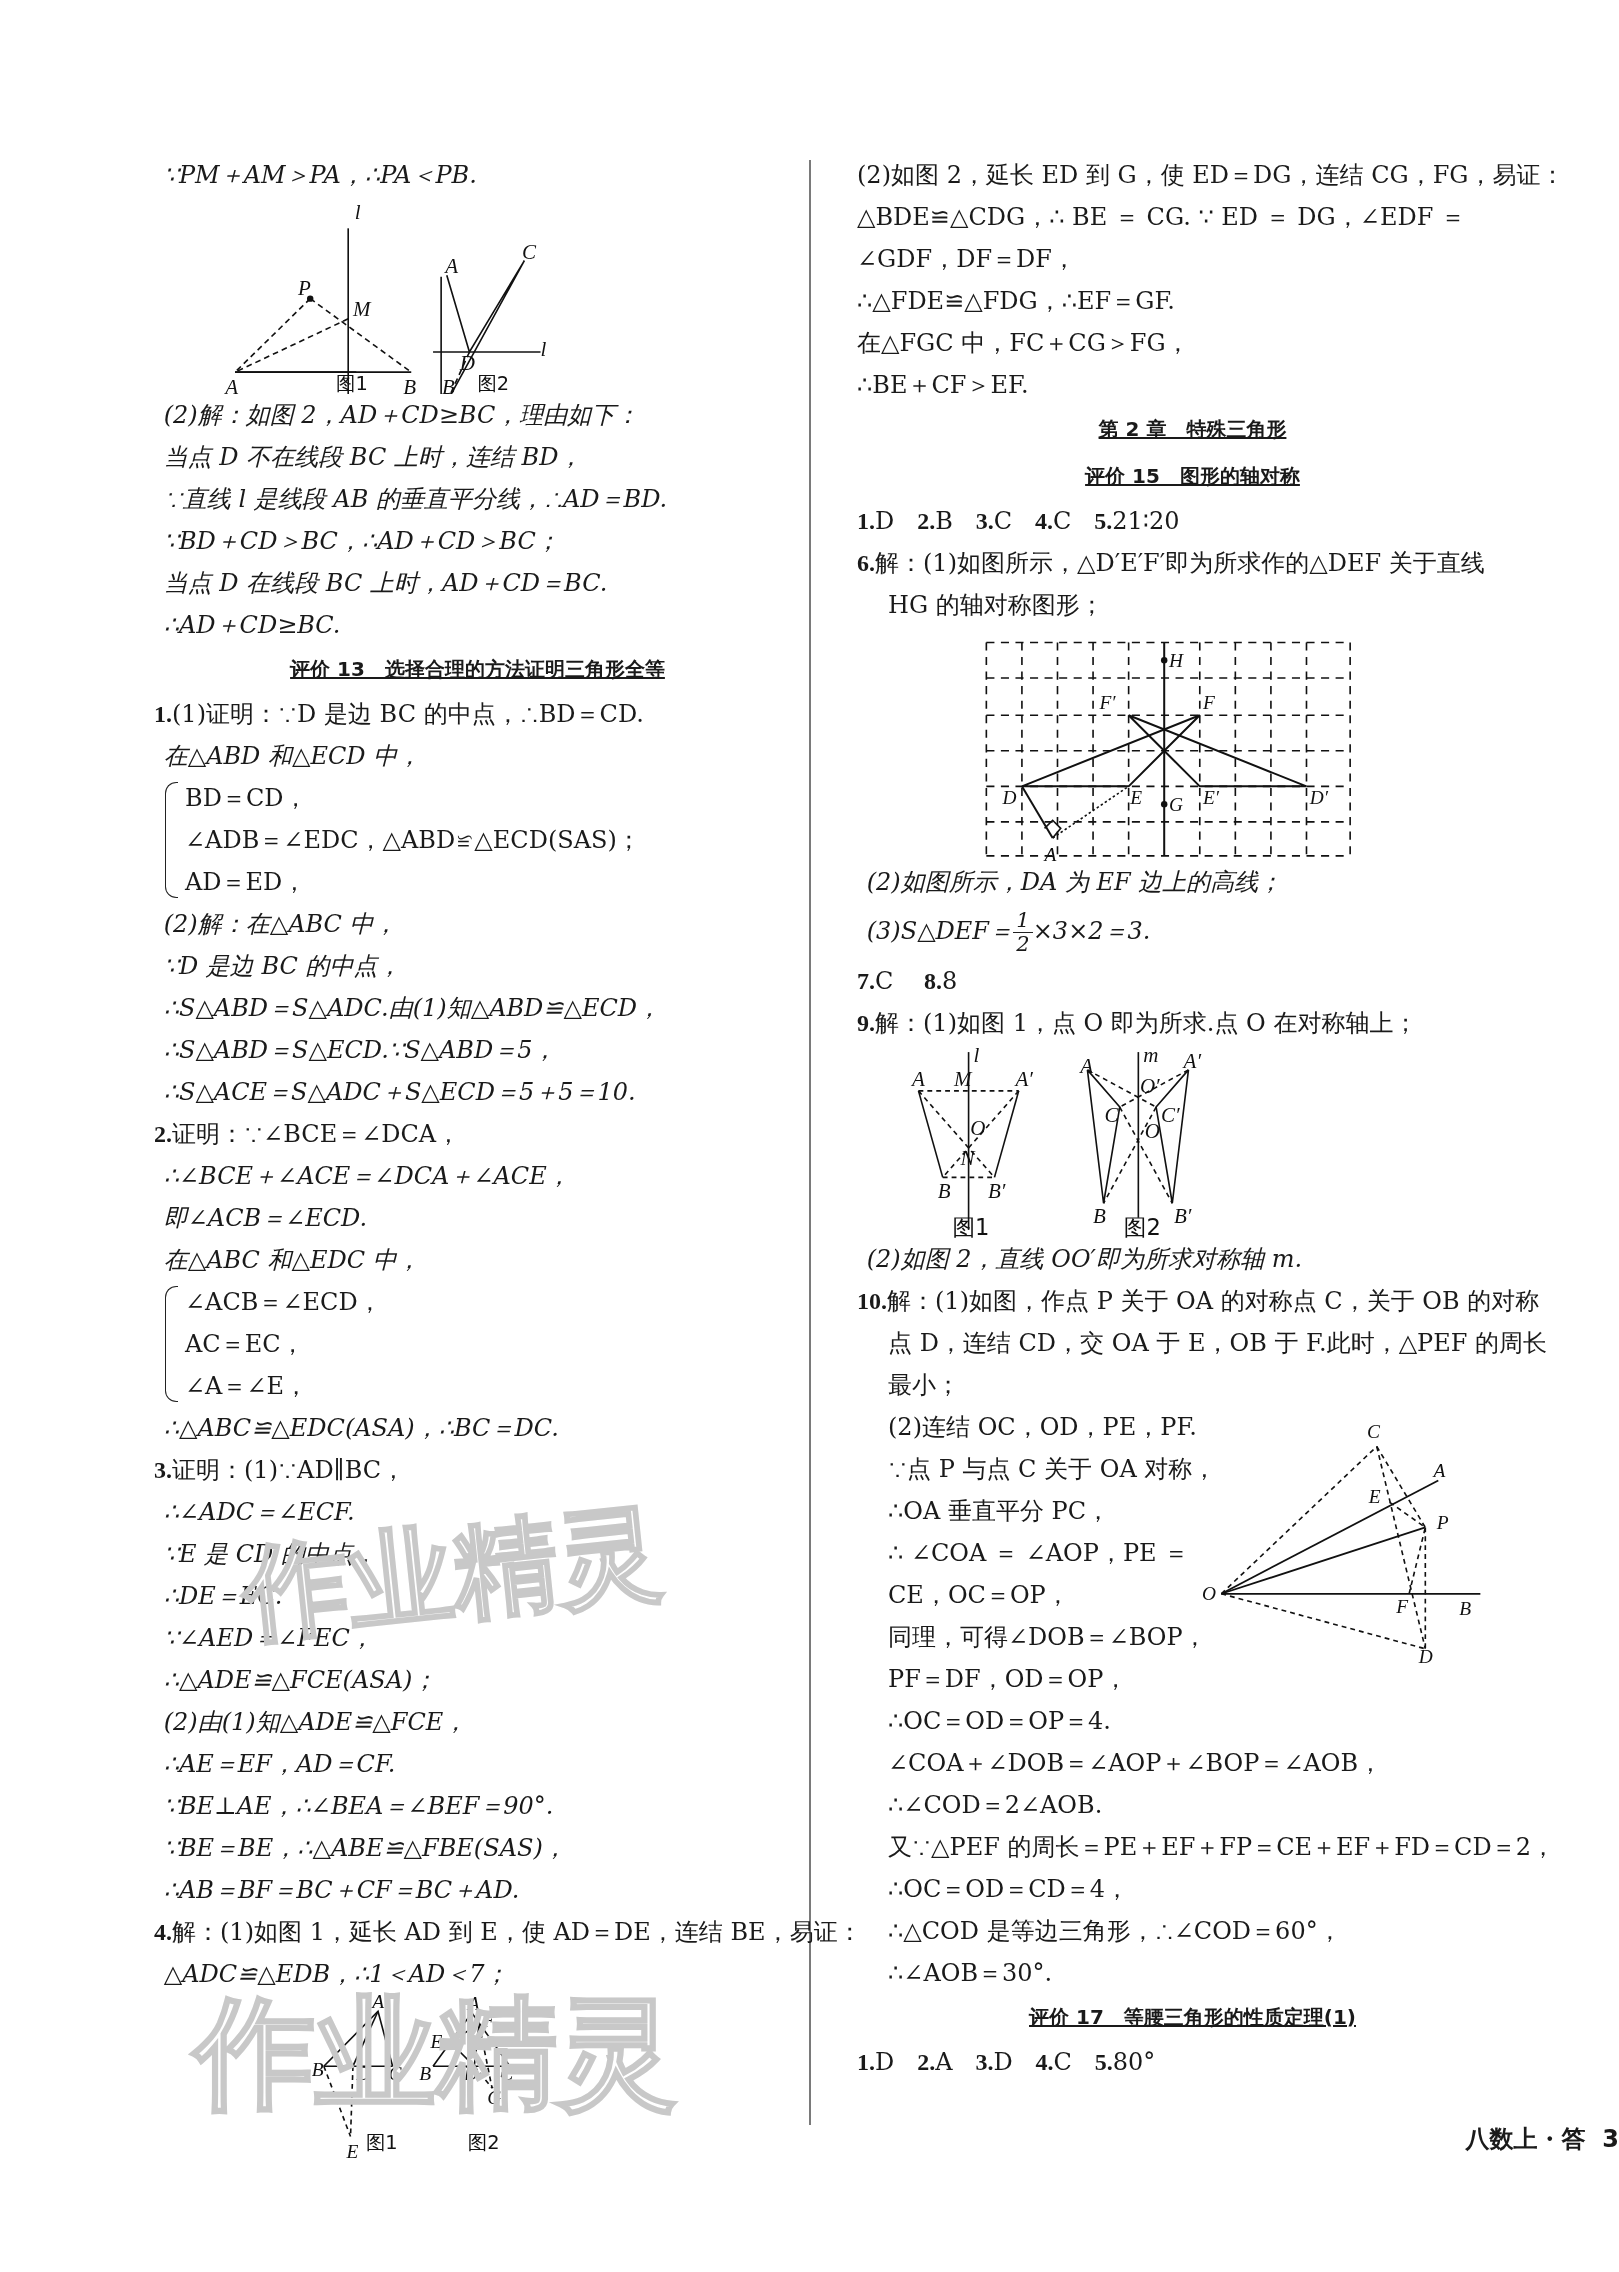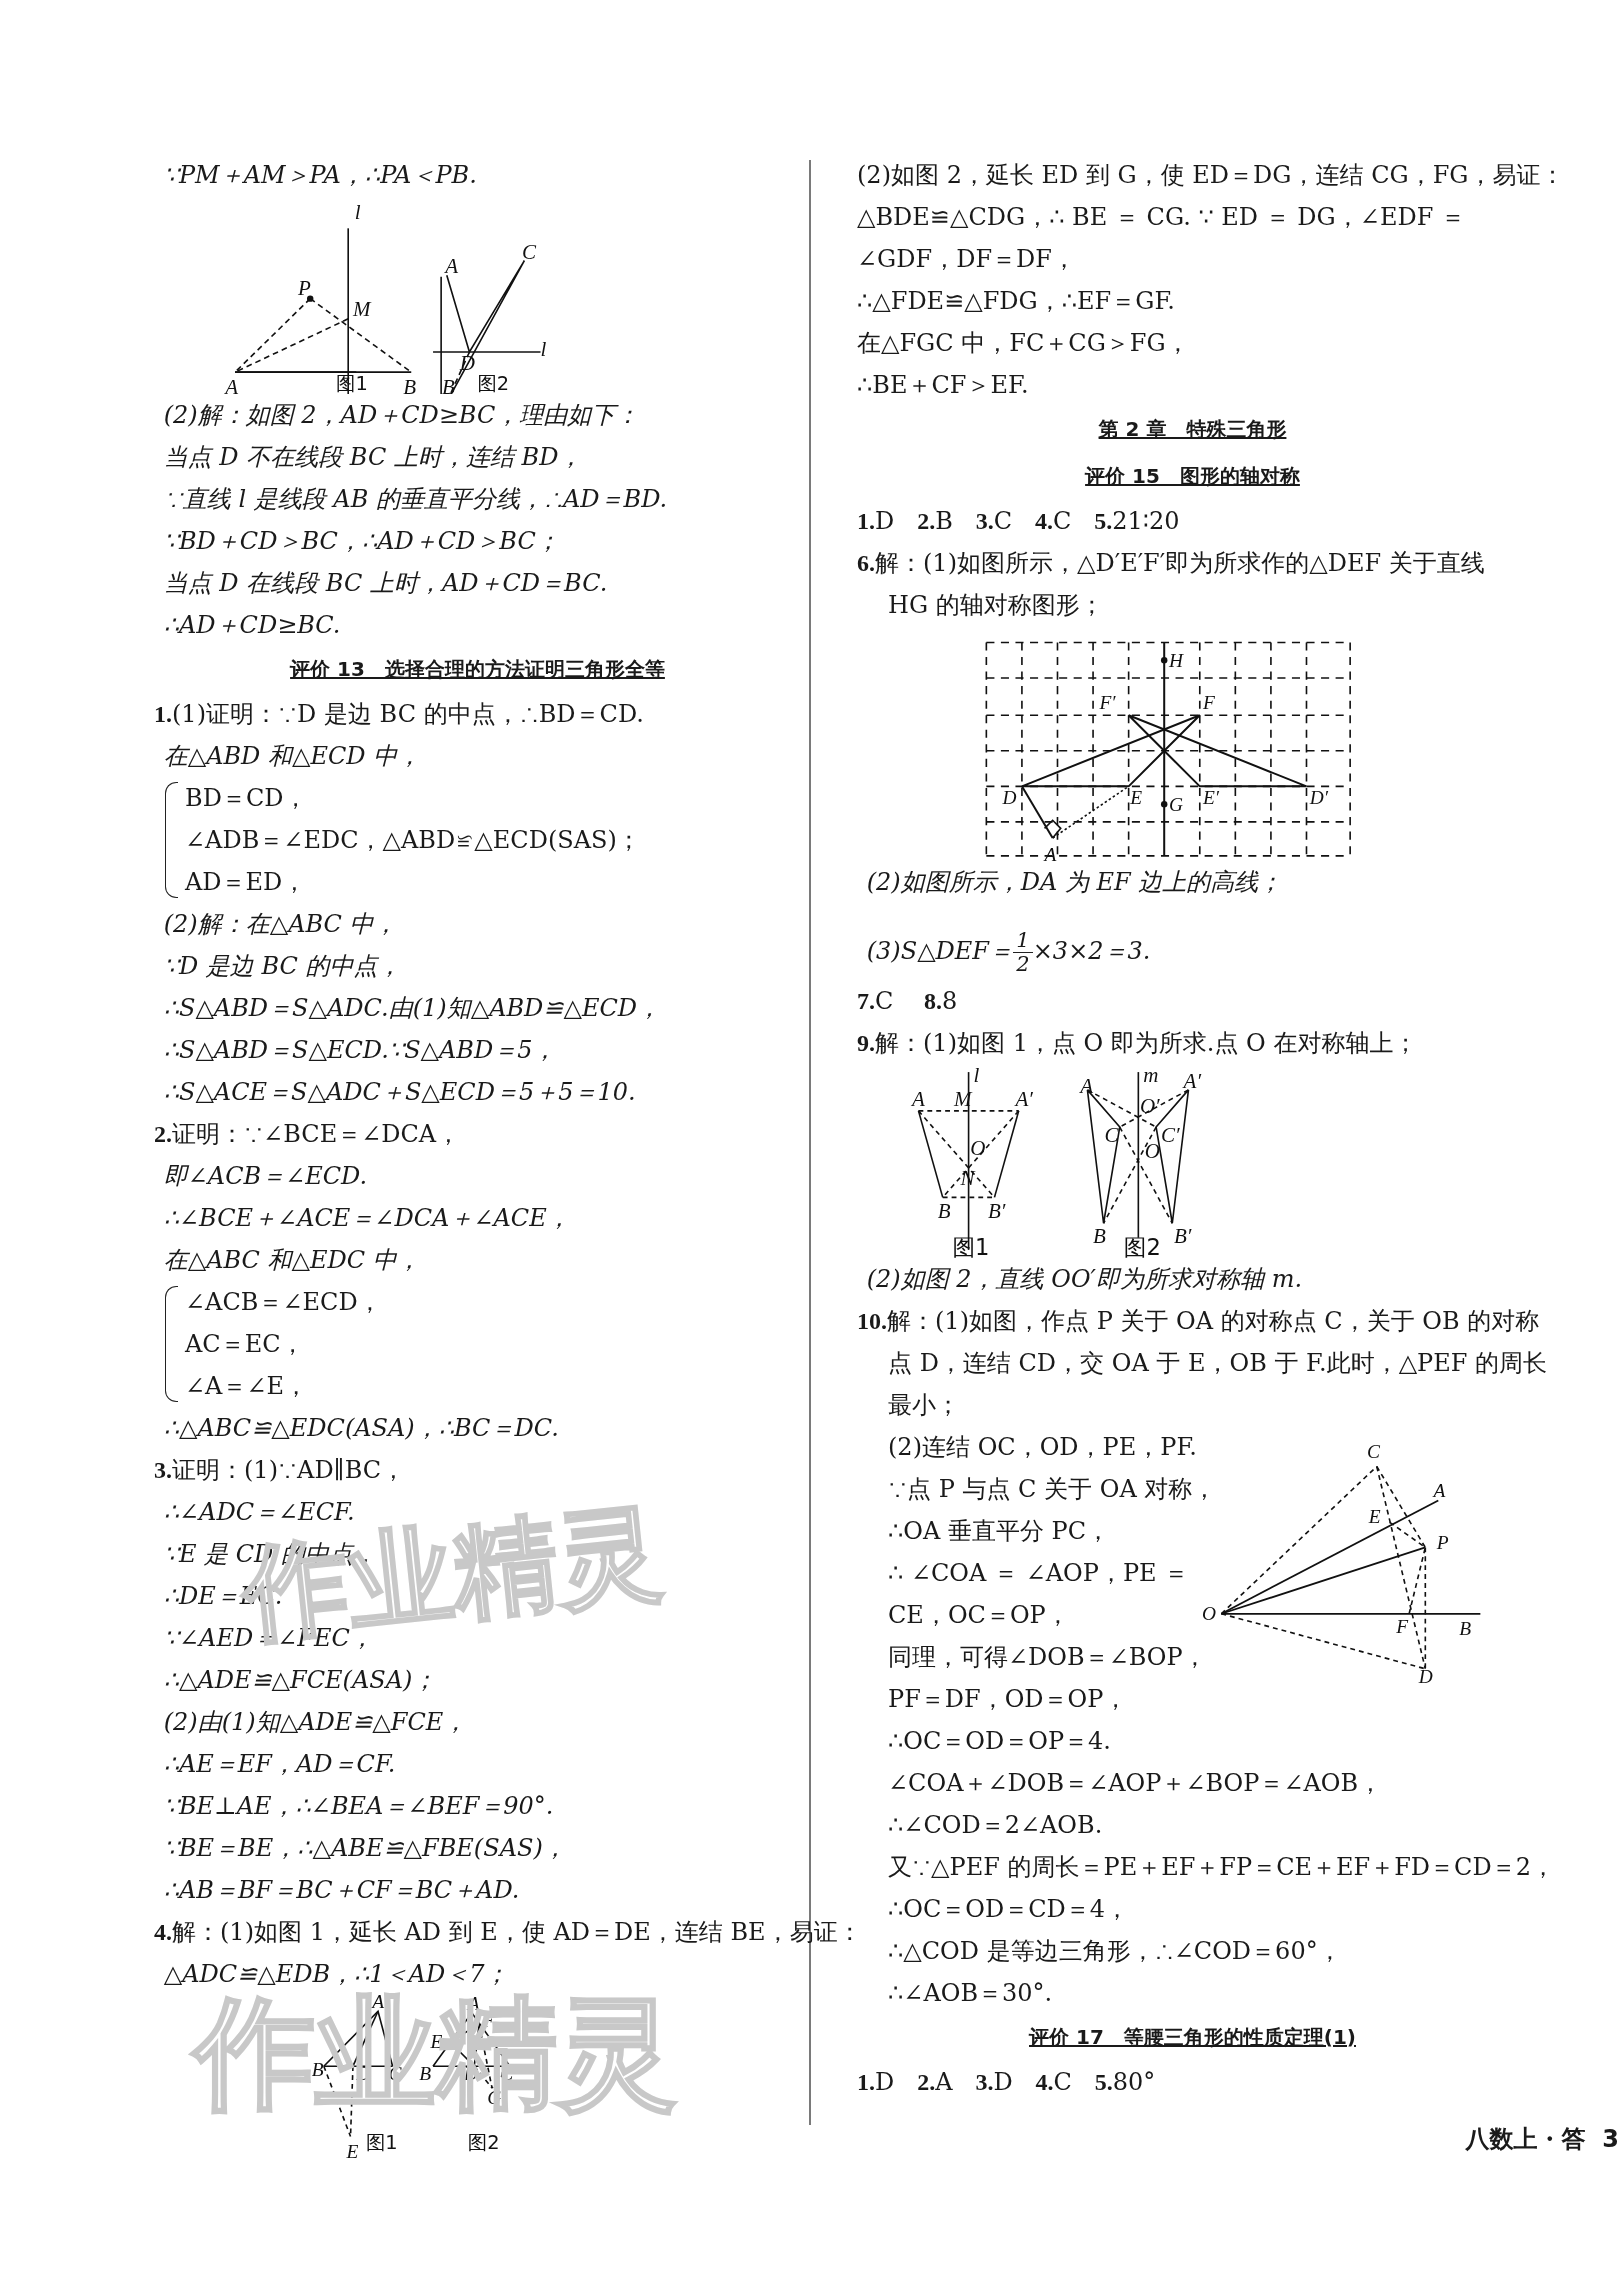--- a/index.html
+++ b/index.html
@@ -89,22 +89,22 @@
     <div class="line">∠ADB＝∠EDC，△ABD≌△ECD(SAS)；</div>
     <div class="line">AD＝ED，</div>
   </div>
   <div class="line ind">(2)解：在△ABC 中，</div>
   <div class="line ind">∵D 是边 BC 的中点，</div>
   <div class="line ind">∴S△ABD＝S△ADC.由(1)知△ABD≌△ECD，</div>
   <div class="line ind">∴S△ABD＝S△ECD.∵S△ABD＝5，</div>
   <div class="line ind">∴S△ACE＝S△ADC＋S△ECD＝5＋5＝10.</div>
 
   <div class="line"><span class="num">2.</span><span>证明：∵∠BCE＝∠DCA，</span></div>
+  <div class="line ind">∴∠BCE＋∠ACE＝∠DCA＋∠ACE，</div>
   <div class="line ind">即∠ACB＝∠ECD.</div>
-  <div class="line ind">∴∠BCE＋∠ACE＝∠DCA＋∠ACE，</div>
   <div class="line ind">在△ABC 和△EDC 中，</div>
   <div class="brace-block">
     <div class="br"></div>
     <div class="line">∠ACB＝∠ECD，</div>
     <div class="line">AC＝EC，</div>
     <div class="line">∠A＝∠E，</div>
   </div>
   <div class="line ind">∴△ABC≌△EDC(ASA)，∴BC＝DC.</div>
 
   <div class="line"><span class="num">3.</span><span>证明：(1)∵AD∥BC，</span></div>
@@ -224,21 +224,21 @@
           <text x="338" y="220">E</text>
           <text x="386" y="228">G</text>
         <text x="428" y="220">E′</text>
           <text x="560" y="220">D′</text>
           <text x="232" y="290">A</text>
       </g>
     </svg>
   </div>
 
   <div class="line ind">(2)如图所示，DA 为 EF 边上的高线；</div>
-  <div class="line ind" style="height:57px;line-height:57px;margin-top:20px;">
+  <div class="line ind" style="height:57px;line-height:57px;">
     <span>(3)S△DEF＝</span><span class="frac"><span class="top">1</span><span>2</span></span><span>×3×2＝3.</span>
   </div>
 
   <div class="line">
     <span class="num">7.</span><span>C</span>&nbsp;&nbsp;&nbsp;
     <span class="num">8.</span><span>8</span>
   </div>
 
   <div class="line"><span class="num">9.</span><span>解：(1)如图 1，点 O 即为所求.点 O 在对称轴上；</span></div>
 

